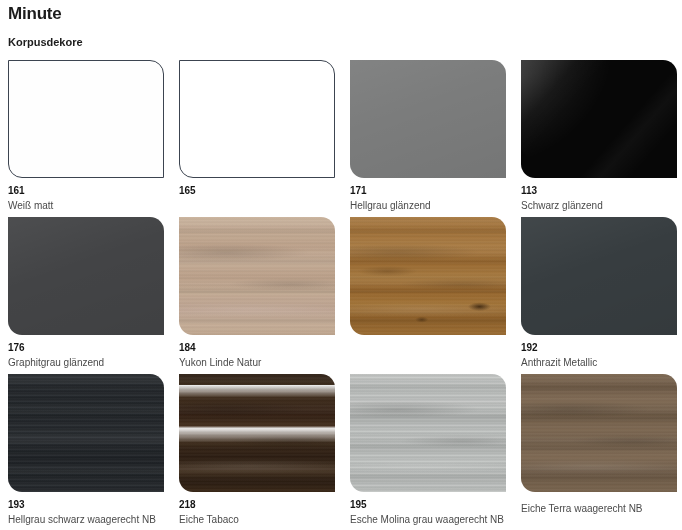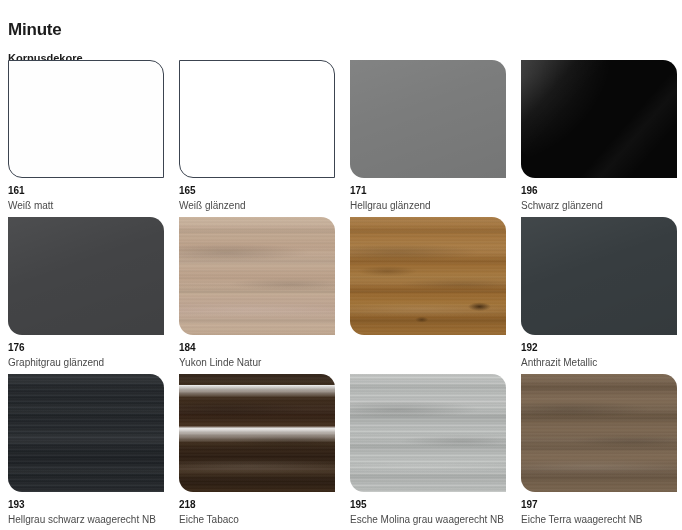--- a/index.html
+++ b/index.html
@@ -13,21 +13,21 @@
     font-family: "Liberation Sans", sans-serif;
     color: #1a1a1a;
     overflow: hidden;
     position: relative;
   }
 
   
   #header {
     position: absolute;
     left: 8px;
-    top: 20px;
+    top: 4px;
   }
   #page-title {
     font-size: 17px;
     font-weight: bold;
     letter-spacing: -0.2px;
     line-height: 20px;
     color: #1c1c1c;
     margin: 0;
   }
   #page-subtitle {
@@ -246,36 +246,35 @@
     <div class="swatch-meta">
       <div class="swatch-code">161</div>
       <div class="swatch-name">Weiß matt</div>
     </div>
   </div>
 
   <div class="swatch-cell">
     <div class="swatch-tile outlined mat-plain" style="background:#ffffff;"></div>
     <div class="swatch-meta">
       <div class="swatch-code">165</div>
-      <div class="swatch-name">Weiß glänzend</div>
     </div>
   </div>
 
   <div class="swatch-cell">
     <div class="swatch-tile mat-plain mat-gloss-soft" style="background:#7b7c7c;"></div>
     <div class="swatch-meta">
       <div class="swatch-code">171</div>
       <div class="swatch-name">Hellgrau glänzend</div>
     </div>
   </div>
 
   <div class="swatch-cell">
     <div class="swatch-tile mat-gloss-black" style="background:#070707;"></div>
     <div class="swatch-meta">
-      <div class="swatch-code">196</div>
+      <div class="swatch-code">113</div>
       <div class="swatch-name">Schwarz glänzend</div>
     </div>
   </div>
 
   <div class="swatch-cell">
     <div class="swatch-tile mat-plain mat-gloss-soft" style="background:#434446;"></div>
     <div class="swatch-meta">
       <div class="swatch-code">176</div>
       <div class="swatch-name">Graphitgrau glänzend</div>
     </div>
@@ -345,18 +344,17 @@
     </div>
   </div>
 
   <div class="swatch-cell">
     <div class="swatch-tile wood mat-terra">
       <div class="grain-bands"></div>
       <div class="grain-fine"></div>
       <div class="grain-figure"></div>
     </div>
     <div class="swatch-meta">
-      <div class="swatch-code">197</div>
       <div class="swatch-name">Eiche Terra waagerecht NB</div>
     </div>
   </div>
 
 </div>
 
 </body></html>

